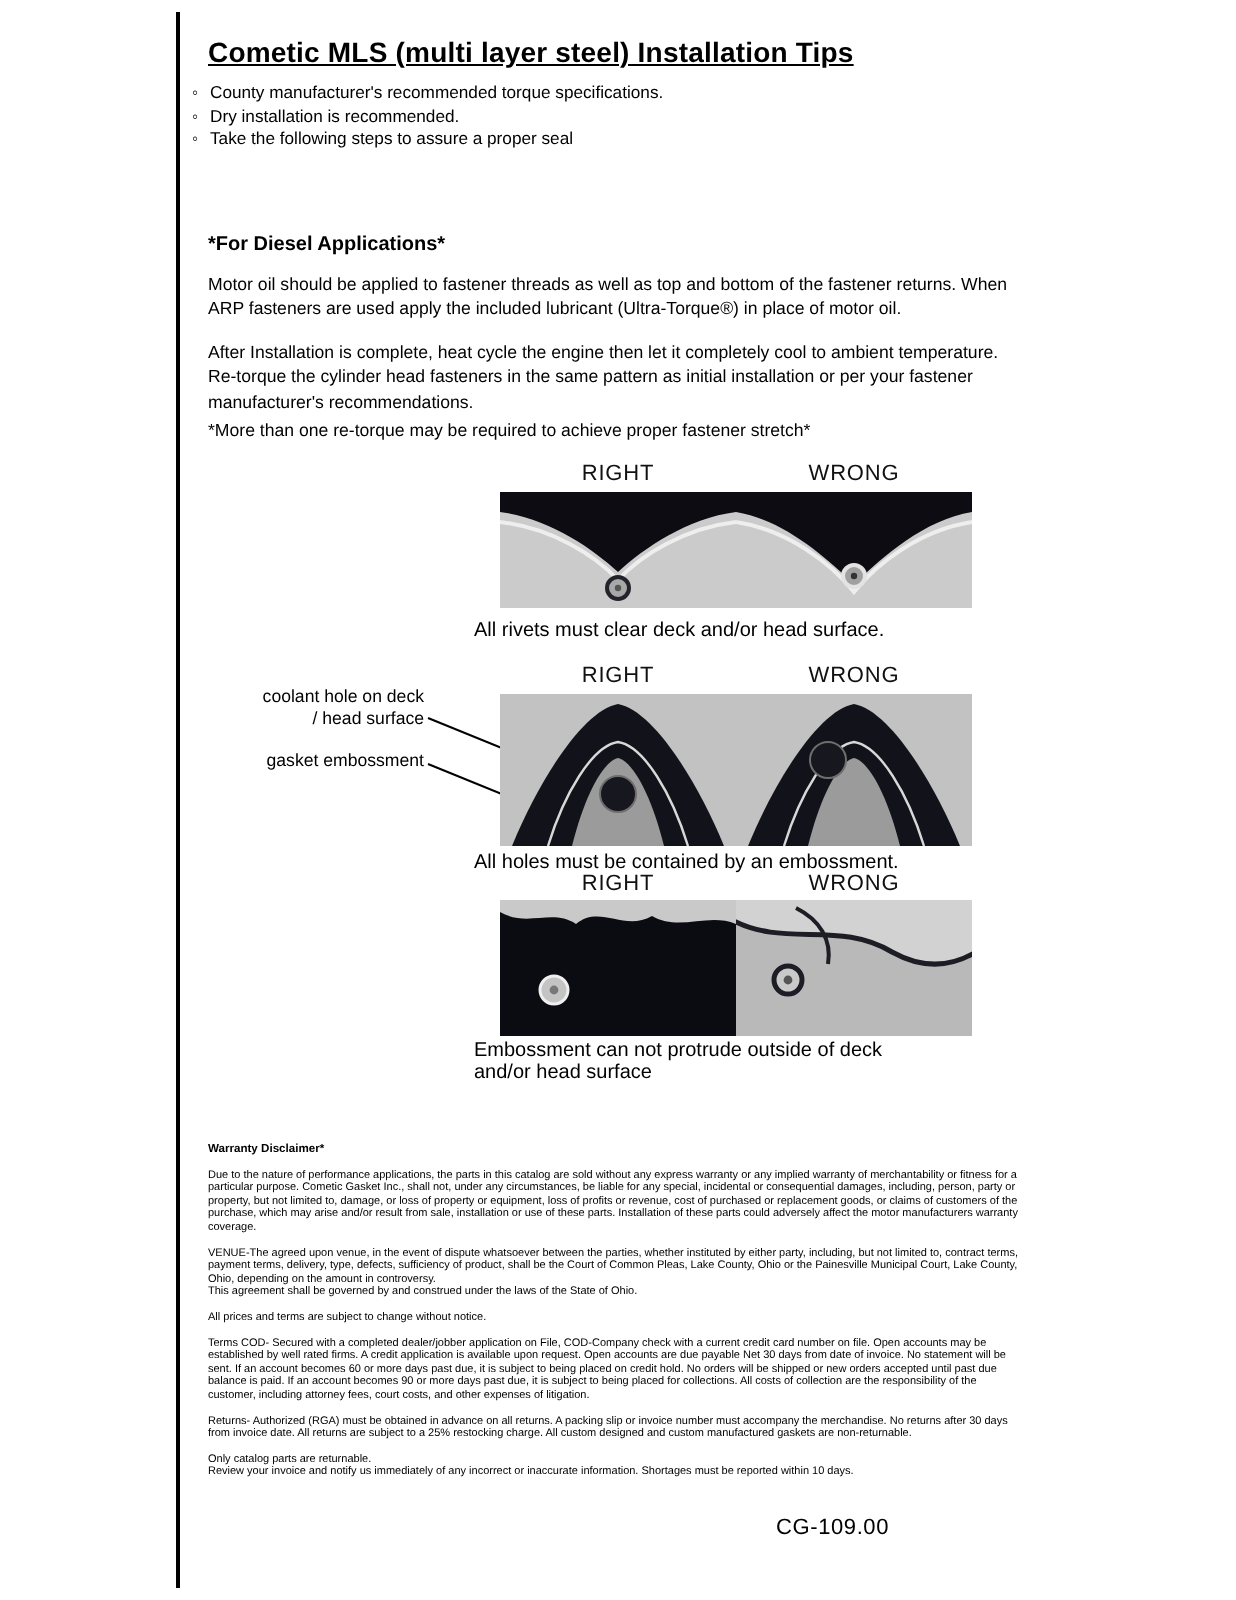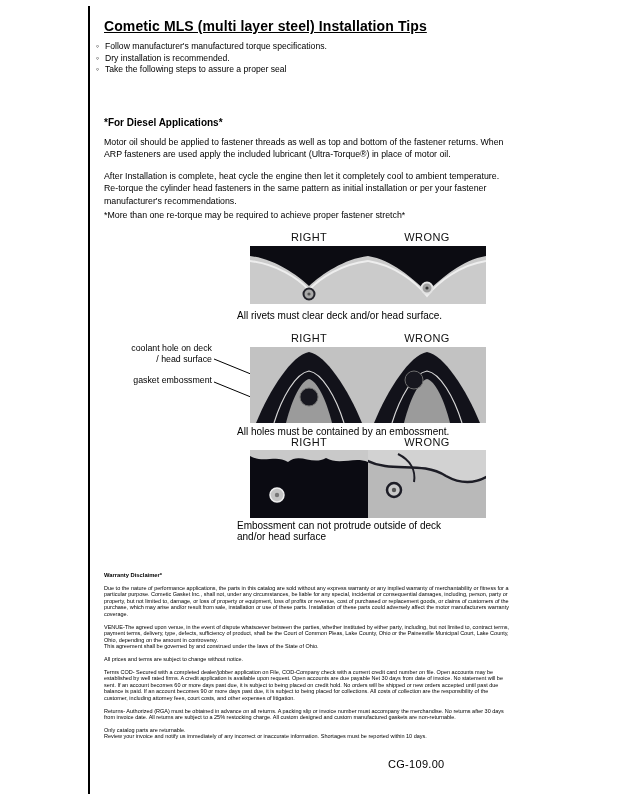--- a/index.html
+++ b/index.html
@@ -56,21 +56,21 @@
 </head>
 <body>
 
 <div class="page">
 
   <div class="abs left-rule"></div>
 
   <h1 class="abs title">Cometic MLS (multi layer steel) Installation Tips</h1>
 
   <ul class="abs tips">
-    <li>Follow manufacturer's manufactured torque specifications.</li>
+    <li>County manufacturer's recommended torque specifications.</li>
     <li>Dry installation is recommended.</li>
     <li>
       <span>Take the following steps to assure a proper seal</span>
     </li>
   </ul>
 
   <h2 class="abs diesel-heading">*For Diesel Applications*</h2>
   <p class="abs para para1">Motor oil should be applied to fastener threads as well as top and bottom of the fastener returns. When ARP fasteners are used apply the included lubricant (Ultra-Torque®) in place of motor oil.</p>
   <p class="abs note">*More than one re-torque may be required to achieve proper fastener stretch*</p>
   <p class="abs para para2">After Installation is complete, heat cycle the engine then let it completely cool to ambient temperature. Re-torque the cylinder head fasteners in the same pattern as initial installation or per your fastener manufacturer's recommendations.</p>

